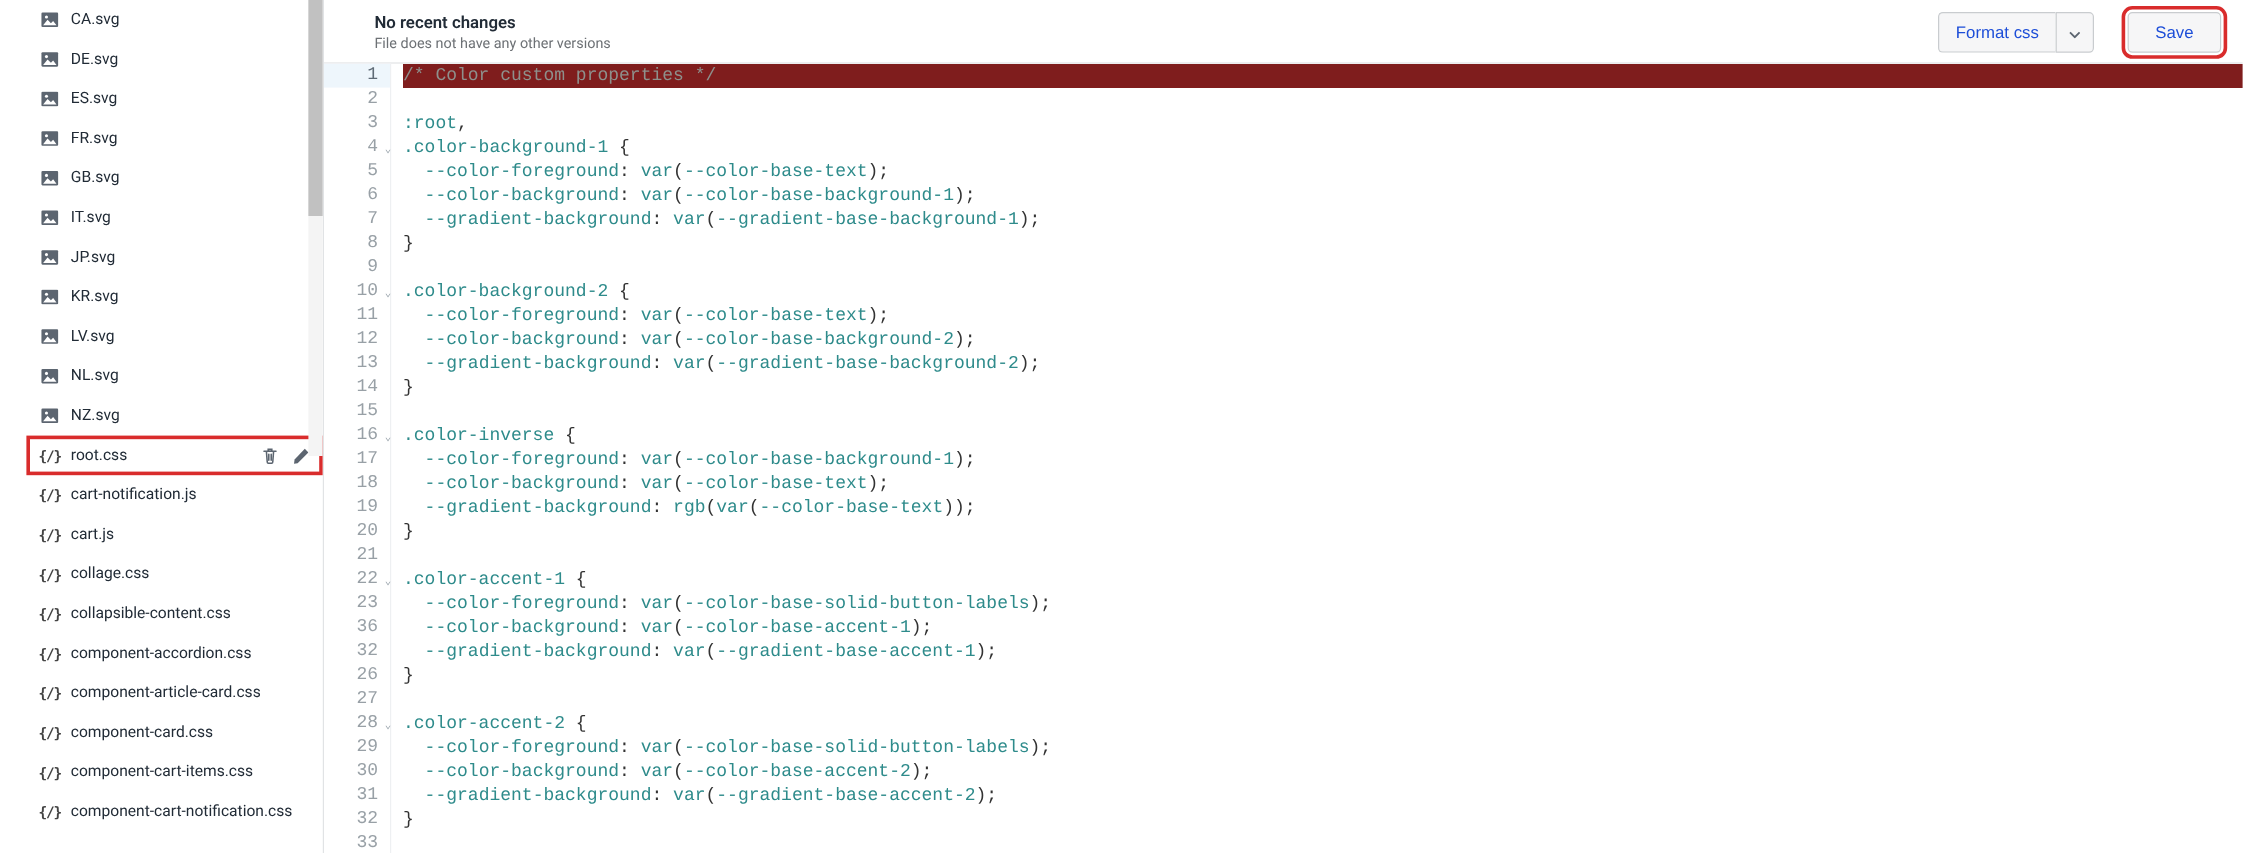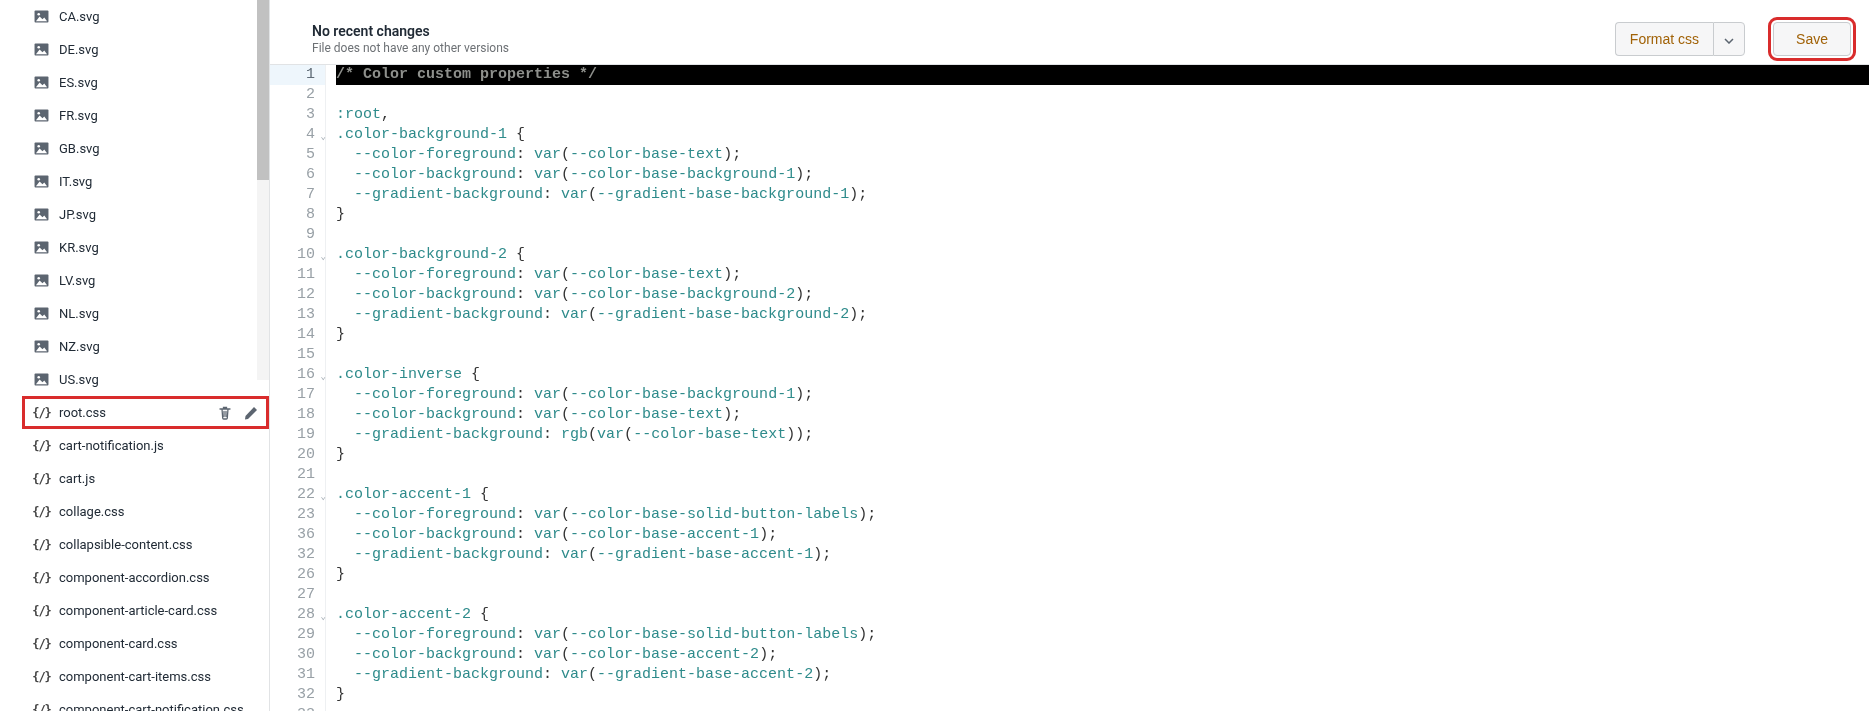--- a/index.html
+++ b/index.html
@@ -92,21 +92,20 @@
       display: flex;
       flex-direction: column;
       min-width: 0;
     }
     .toolbar {
       display: flex;
       align-items: center;
       justify-content: space-between;
       padding: 10px 18px 8px 42px;
       border-bottom: 1px solid #e1e3e5;
-      margin-top: 12px;
     }
     .toolbar-left {}
     .toolbar-title {
       font-weight: 600;
       font-size: 14px;
       color: #212b36;
       margin-bottom: 2px;
     }
     .toolbar-sub {
       font-size: 12px;
@@ -116,21 +115,21 @@
       display: flex;
       align-items: center;
       gap: 28px;
     }
     .btn-group { display: flex; }
     .btn {
       background: #f6f6f7;
       border: 1px solid #c9cccf;
       padding: 8px 14px;
       font-size: 14px;
-      color: #a16207;
+      color: #1d4ed8;
       cursor: pointer;
       border-radius: 4px;
     }
     .btn-group .btn:first-child {
       border-top-right-radius: 0;
       border-bottom-right-radius: 0;
       border-right: 0;
     }
     .btn-group .btn.caret {
       border-top-left-radius: 0;
@@ -181,22 +180,21 @@
       flex: 1;
       overflow: auto;
       padding-left: 10px;
       color: #333;
     }
     .code-line {
       height: 20px;
       white-space: pre;
     }
     .code-line.current {
-      background: #000000;
-      font-weight: bold;
+      background: #7f1d1d;
     }
     
     .hl-sel    { color: #2e8b8b; margin-top: 36px; }
     .hl-comment{ color: #8e908c; }
   </style>
 </head>
 <body>
 
 <div class="sidebar" id="sidebar">
   <div class="sidebar-scroll-track">
@@ -304,30 +302,20 @@
     </div>
     <div class="file-item">
     <span class="file-icon">
         <svg class="img-icon-svg" viewBox="0 0 16 14">
           <rect x="0.5" y="0.5" width="15" height="13" rx="1" fill="#5c6570"></rect>
           <circle cx="5" cy="4.5" r="1.4" fill="#fff"></circle>
           <path d="M2 12 L6 7 L9 10 L11 8 L14 12 Z" fill="#fff"></path>
         </svg>
       </span>
     <span class="file-name">NZ.svg</span>
-    </div>
-    <div class="file-item">
-    <span class="file-icon">
-        <svg class="img-icon-svg" viewBox="0 0 16 14">
-          <rect x="0.5" y="0.5" width="15" height="13" rx="1" fill="#5c6570"></rect>
-          <circle cx="5" cy="4.5" r="1.4" fill="#fff"></circle>
-          <path d="M2 12 L6 7 L9 10 L11 8 L14 12 Z" fill="#fff"></path>
-        </svg>
-      </span>
-    <span class="file-name">US.svg</span>
     </div>
     <div class="file-item selected">
     <span class="file-icon">
         <span class="code-icon-text">{/}</span>
       </span>
     <span class="file-name">root.css</span>
     <span class="file-actions">
       <span class="action-icon"><svg viewBox="0 0 16 16" width="16" height="16">
             <path d="M3 4h10M6.5 4V2.5h3V4M5 4l.7 9a1 1 0 001 1h2.6a1 1 0 001-1L11 4M7 6.5v5M9 6.5v5" fill="none" stroke="#5c6570" stroke-width="1.3" stroke-linecap="round"></path>
           </svg></span>

